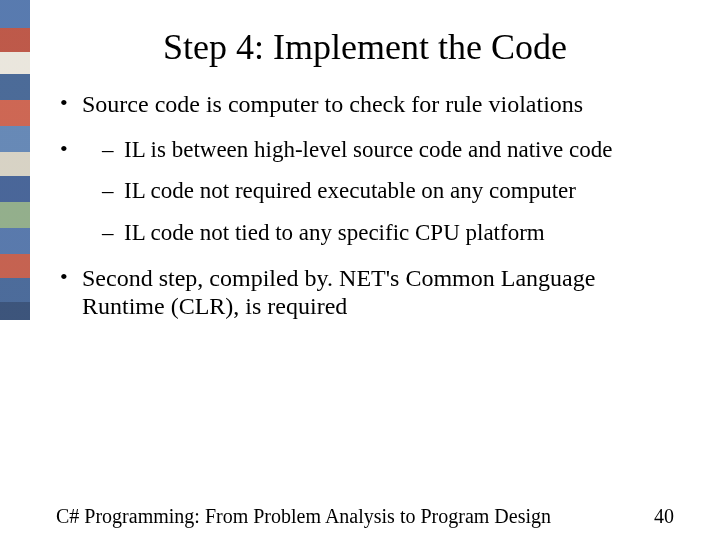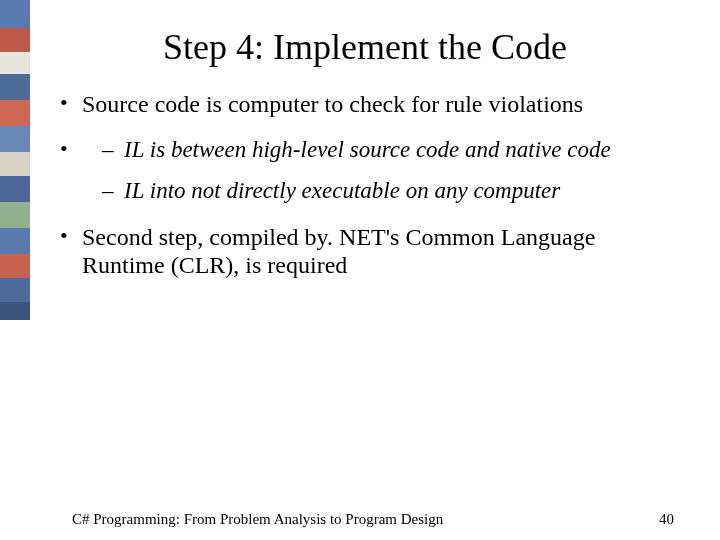--- a/index.html
+++ b/index.html
@@ -64,33 +64,32 @@
   ul.sub {
     list-style: none;
     font-size: 23px;
     margin-top: 16px;
     margin-left: 20px;
   }
   ul.sub > li {
     position: relative;
     padding-left: 22px;
     margin-bottom: 14px;
-    font-style: italic;
   }
   ul.sub > li::before {
     content: "–";
     position: absolute;
     left: 0;
     top: 0;
   }
   .footer {
     position: absolute;
-    left: 16px; right: 0; bottom: 12px;
+    left: 0; right: 0; bottom: 12px;
     padding: 0 46px 0 56px;
-    font-size: 15px;
+    font-size: 20px;
     display: flex;
     justify-content: space-between;
     align-items: baseline;
   }
 </style>
 </head>
 <body>
 
 <div class="side-strip"></div>
 
@@ -100,21 +99,24 @@
   <ul class="top">
     <li>
       <span>Source code is computer to check for rule violations</span>
     </li>
     <li>
       <ul class="sub">
         <li>
           <span>IL is between high-level source code and native code</span>
         </li>
         <li>
-          <span>IL into not directly executable on any computer</span>
+          <span>IL code not required executable on any computer</span>
+        </li>
+        <li>
+          <span>IL code not tied to any specific CPU platform</span>
         </li>
       </ul>
     </li>
     <li>
       <span>Second step, compiled by. NET's Common Language Runtime (CLR), is required</span>
     </li>
   </ul>
 
   <div class="footer">
     <span>C# Programming: From Problem Analysis to Program Design</span>

